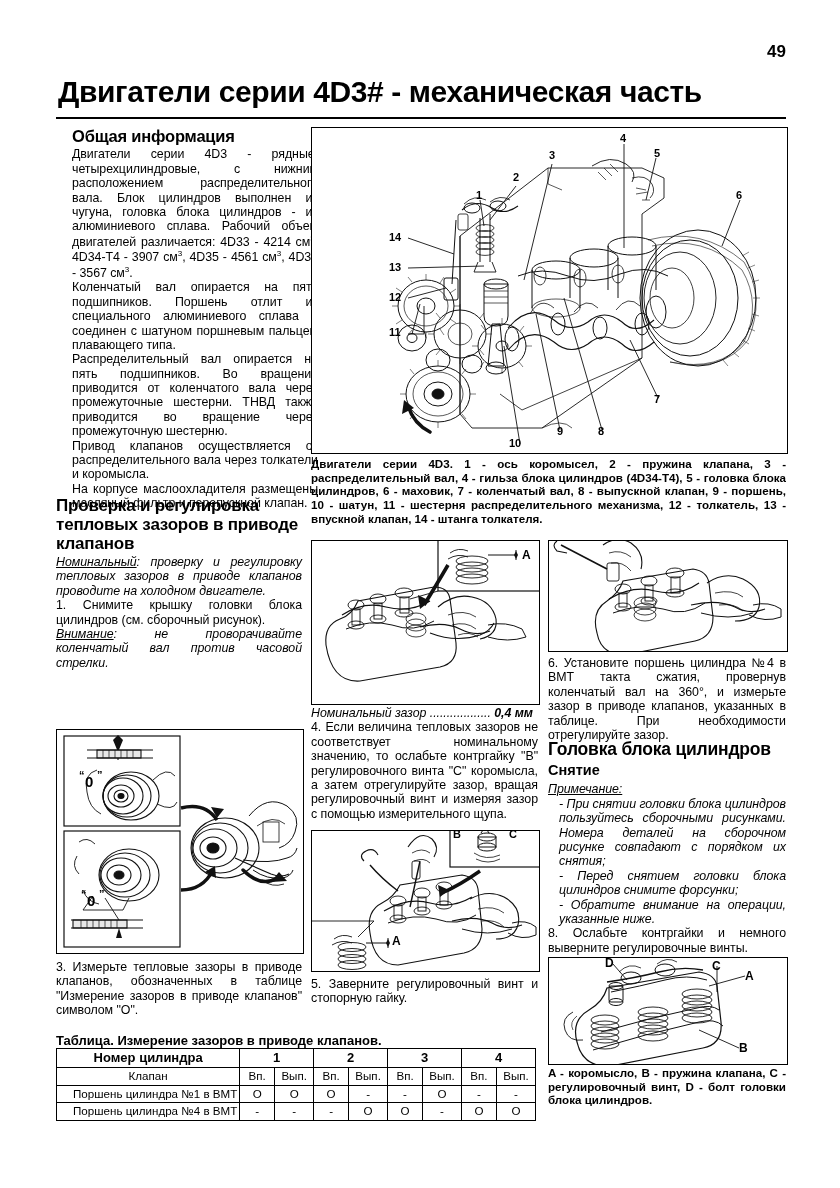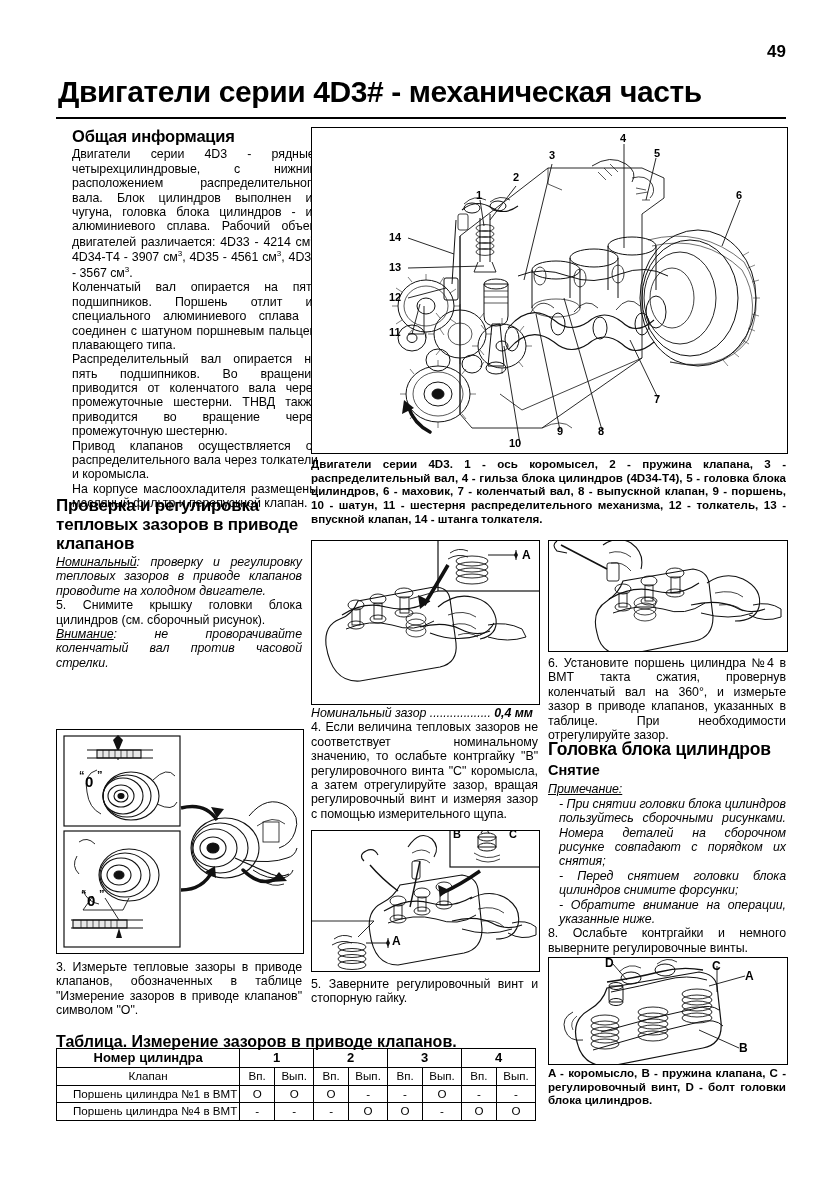--- a/index.html
+++ b/index.html
@@ -59,21 +59,21 @@
   .fig-inner svg{width:100%;height:100%;display:block;}
   .lbl{
     position:absolute;font-size:11px;font-weight:bold;
     font-family:"Liberation Sans",sans-serif;line-height:1;
   }
   .lbl-l{
     position:absolute;font-size:12px;font-weight:bold;line-height:1;
   }
   
   .tbl-title{
-    position:absolute;left:56px;top:1033px;font-size:16px;font-weight:bold;
+    position:absolute;left:56px;top:1033px;font-size:13px;font-weight:bold;
   }
   table.gaps{
     position:absolute;left:56px;top:1048px;width:480px;
     border-collapse:collapse;font-size:11.6px;
   }
   table.gaps td,table.gaps th{
     border:1.2px solid #000;text-align:center;padding:1px 2px;
     font-weight:normal;line-height:1.25;
   }
   table.gaps th.cyl{font-weight:bold;font-size:13px;}
@@ -95,21 +95,21 @@
     <p class="body"><span>Двигатели серии 4D3 - рядные, четырехцилиндровые, с нижним расположением распределительного вала. Блок цилиндров выполнен из чугуна, головка блока цилиндров - из алюминиевого сплава. Рабочий объем двигателей различается: 4D33 - 4214 см</span><span class="sup">3</span><span>, 4D34-T4 - 3907 см</span><span class="sup">3</span><span>, 4D35 - 4561 см</span><span class="sup">3</span><span>, 4D36 - 3567 см</span><span class="sup">3</span><span>.</span></p>
     <p class="body">Коленчатый вал опирается на пять подшипников. Поршень отлит из специального алюминиевого сплава и соединен с шатуном поршневым пальцем плавающего типа.</p>
     <p class="body">Распределительный вал опирается на пять подшипников. Во вращение приводится от коленчатого вала через промежуточные шестерни. ТНВД также приводится во вращение через промежуточную шестерню.</p>
     <p class="body">Привод клапанов осуществляется от распределительного вала через толкатели и коромысла.</p>
     <p class="body">На корпусе маслоохладителя размещены масляный фильтр и перепускной клапан.</p>
   </div>
 
   <div class="blk" style="left:56px;top:496px;width:246px;">
     <div class="h2" style="font-size:17px;">Проверка и регулировка тепловых зазоров в приводе клапанов</div>
     <p class="body it"><span class="u">Номинальный</span><span>: проверку и регулировку тепловых зазоров в приводе клапанов проводите на холодном двигателе.</span></p>
-    <p class="body">5. Снимите крышку головки блока цилиндров (см. сборочный рисунок).</p>
+    <p class="body">1. Снимите крышку головки блока цилиндров (см. сборочный рисунок).</p>
     <p class="body it"><span class="u">Внимание</span><span>: не проворачивайте коленчатый вал против часовой стрелки.</span></p>
   </div>
 
   <div class="frame" style="left:56px;top:729px;width:246px;height:223px;">
     <div class="fig-inner">
       <svg viewBox="0 0 246 223" xmlns="http://www.w3.org/2000/svg" fill="none" stroke="#111" stroke-width="1.1">
 
         <rect x="7" y="6" width="116" height="90" stroke-width="1.2"></rect>
 
         <path d="M56 10 l5 -5 l5 5 l-5 12 z" fill="#111" stroke="none"></path>

